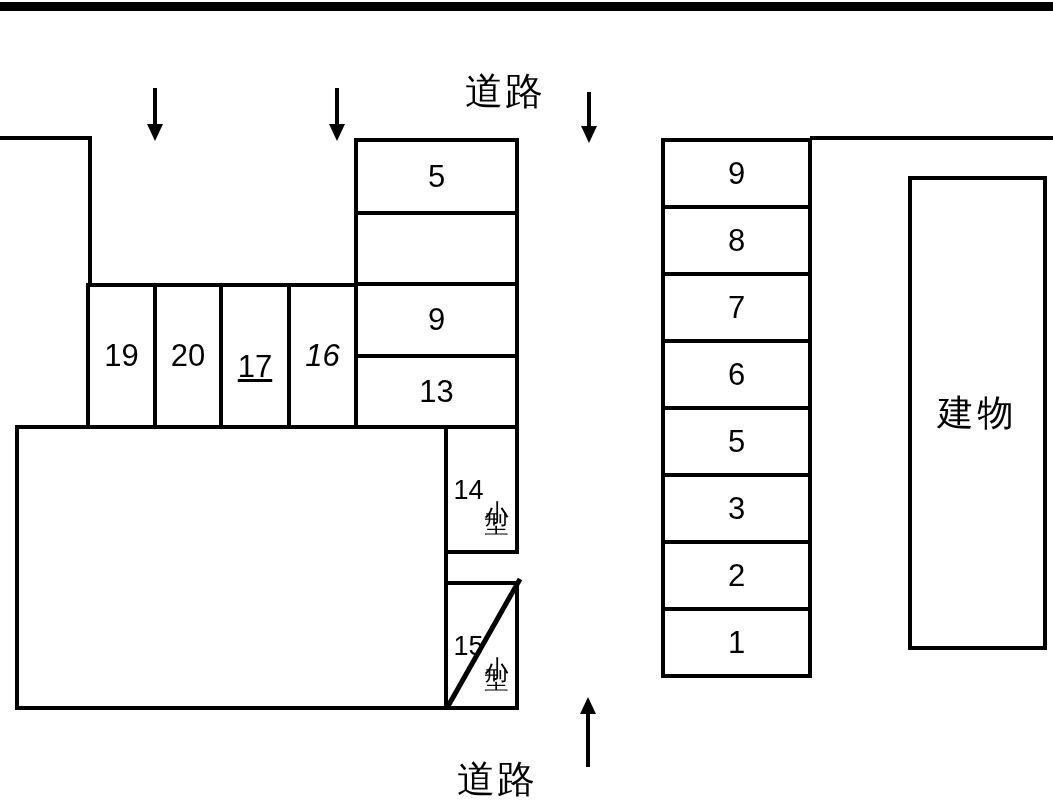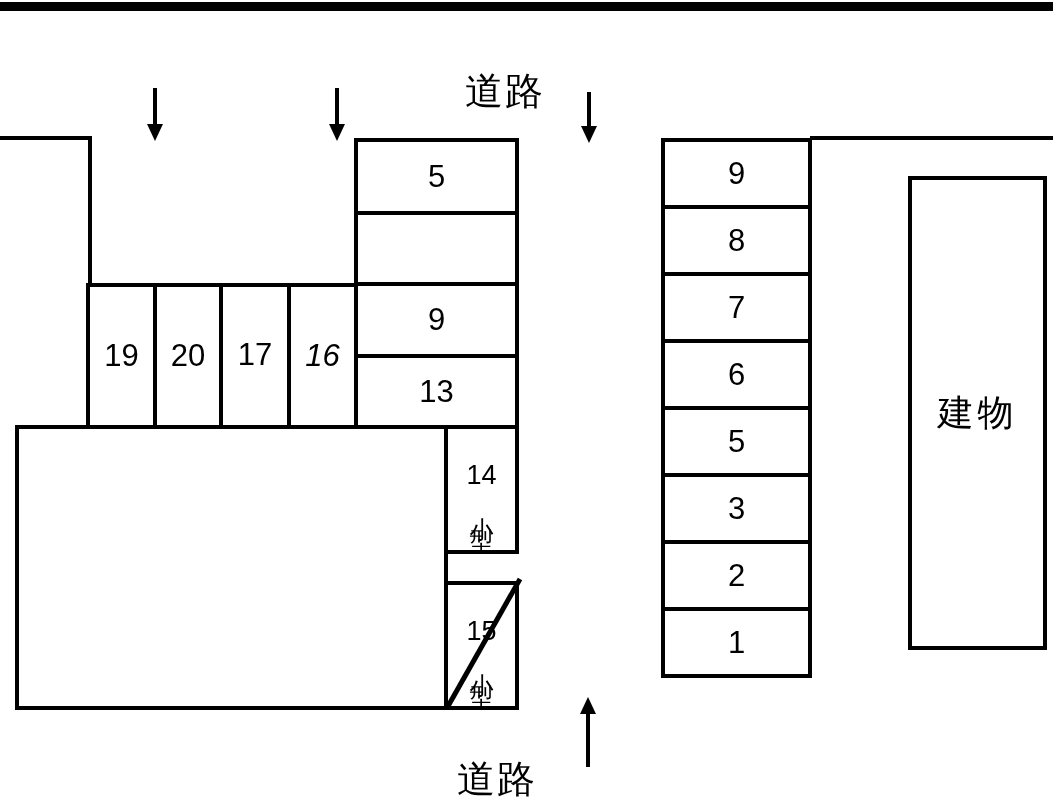--- a/index.html
+++ b/index.html
@@ -22,21 +22,21 @@
     display: flex;
     align-items: center;
     justify-content: center;
     color: #000000;
     white-space: nowrap;
   }
   .num   { font-size: 31px; }
   .road  { font-size: 38px; letter-spacing: 2px; }
   .area  { font-size: 36px; letter-spacing: 4px; }
   .compact {
-    flex-direction: column;
+    flex-direction: row;
   }
   .compact-num  { font-size: 27px; line-height: 34px; }
   .compact-type {
     writing-mode: vertical-rl;
     text-orientation: upright;
     font-size: 24px;
     letter-spacing: 12px;
     margin-top: 6px;
     line-height: 26px;
   }
@@ -102,21 +102,21 @@
 
   <div class="label road" style="left:445px; top:66px; width:120px; height:50px;">道路</div>
   <div class="label road" style="left:437px; top:754px; width:120px; height:50px;">道路</div>
 
   <div class="label num" style="left:356px; top:140px; width:161px; height:73px;">5</div>
   <div class="label num" style="left:356px; top:284px; width:161px; height:72px;">9</div>
   <div class="label num" style="left:356px; top:356px; width:161px; height:71px;">13</div>
 
   <div class="label num" style="left:88px; top:285px; width:67px; height:142px;">19</div>
   <div class="label num" style="left:155px; top:285px; width:66px; height:142px;">20</div>
-  <div class="label num" style="left:221px; top:284px; width:68px; height:142px;">17</div>
+  <div class="label num" style="left:221px; top:296px; width:68px; height:142px;text-decoration:underline;">17</div>
   <div class="label num" style="left:289px; top:285px; width:67px; height:142px;font-style:italic;">16</div>
 
   <div class="label compact" style="left:446px; top:427px; width:71px; height:125px;">
     <div class="compact-num">14</div>
     <div class="compact-type">小型</div>
   </div>
   <div class="label compact" style="left:446px; top:583px; width:71px; height:125px;">
     <div class="compact-num">15</div>
     <div class="compact-type">小型</div>
   </div>

